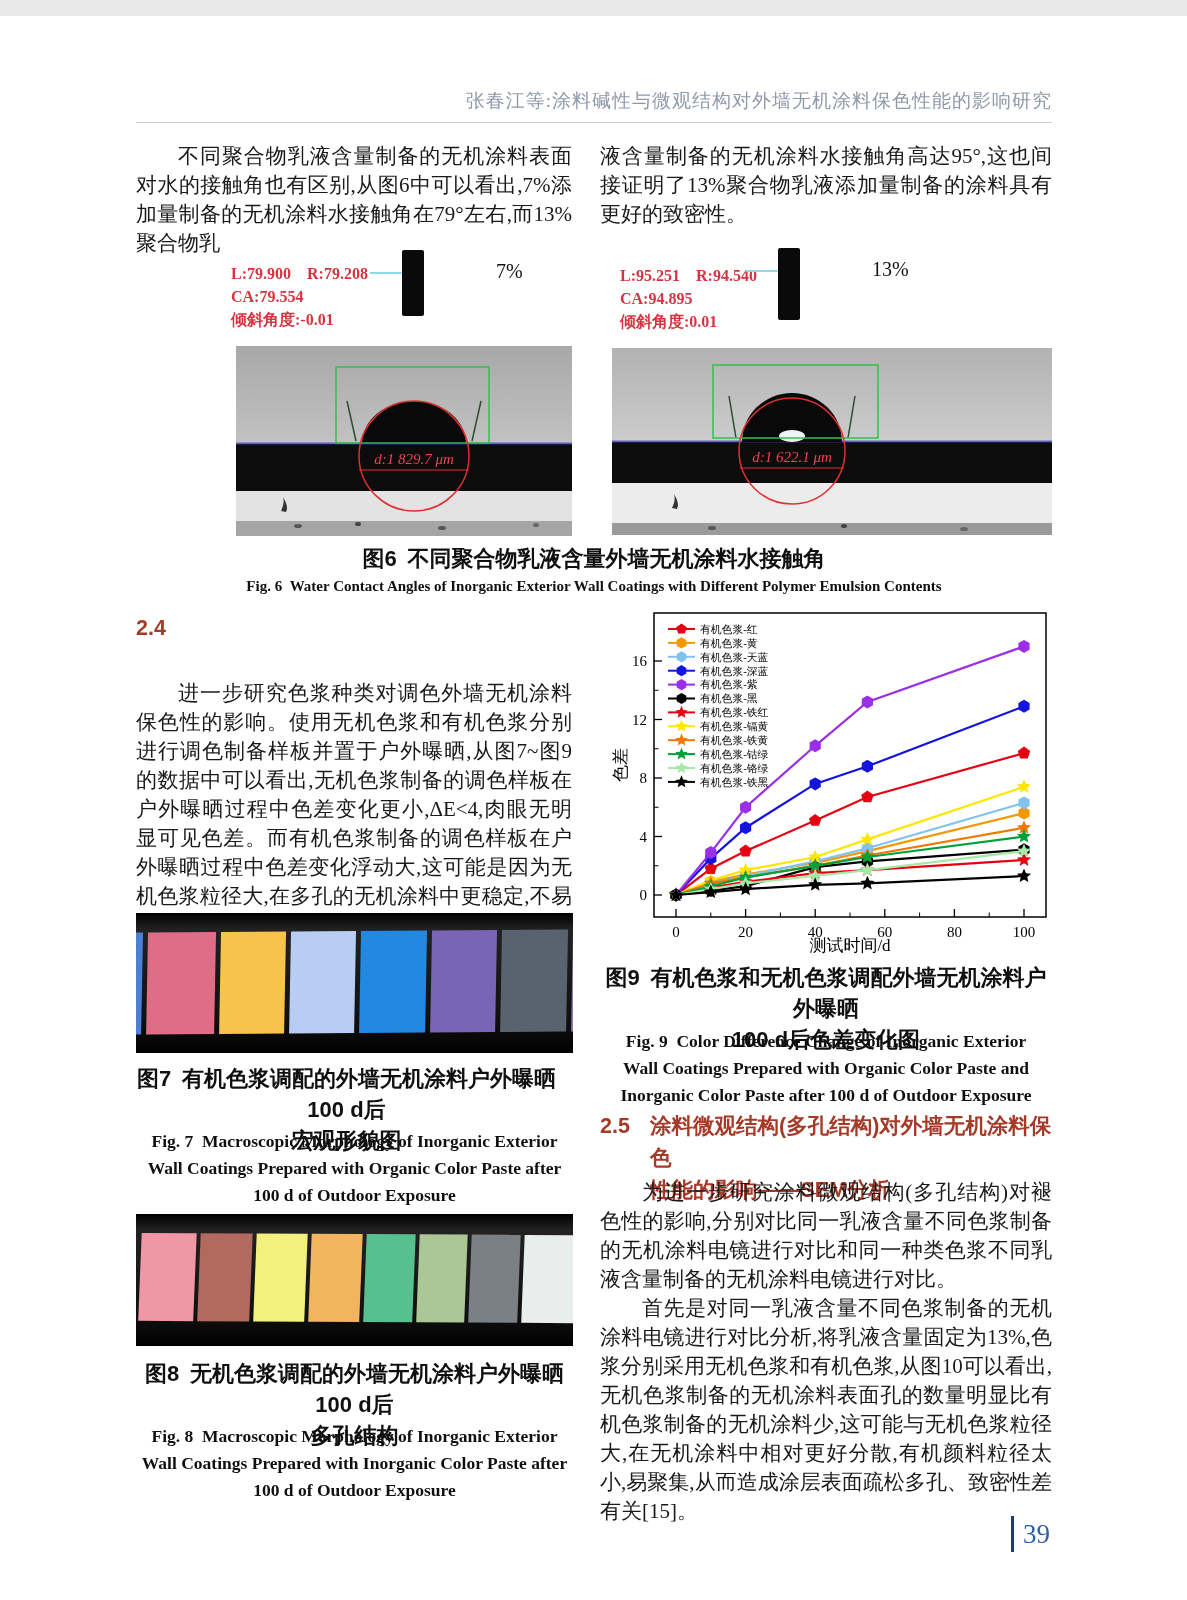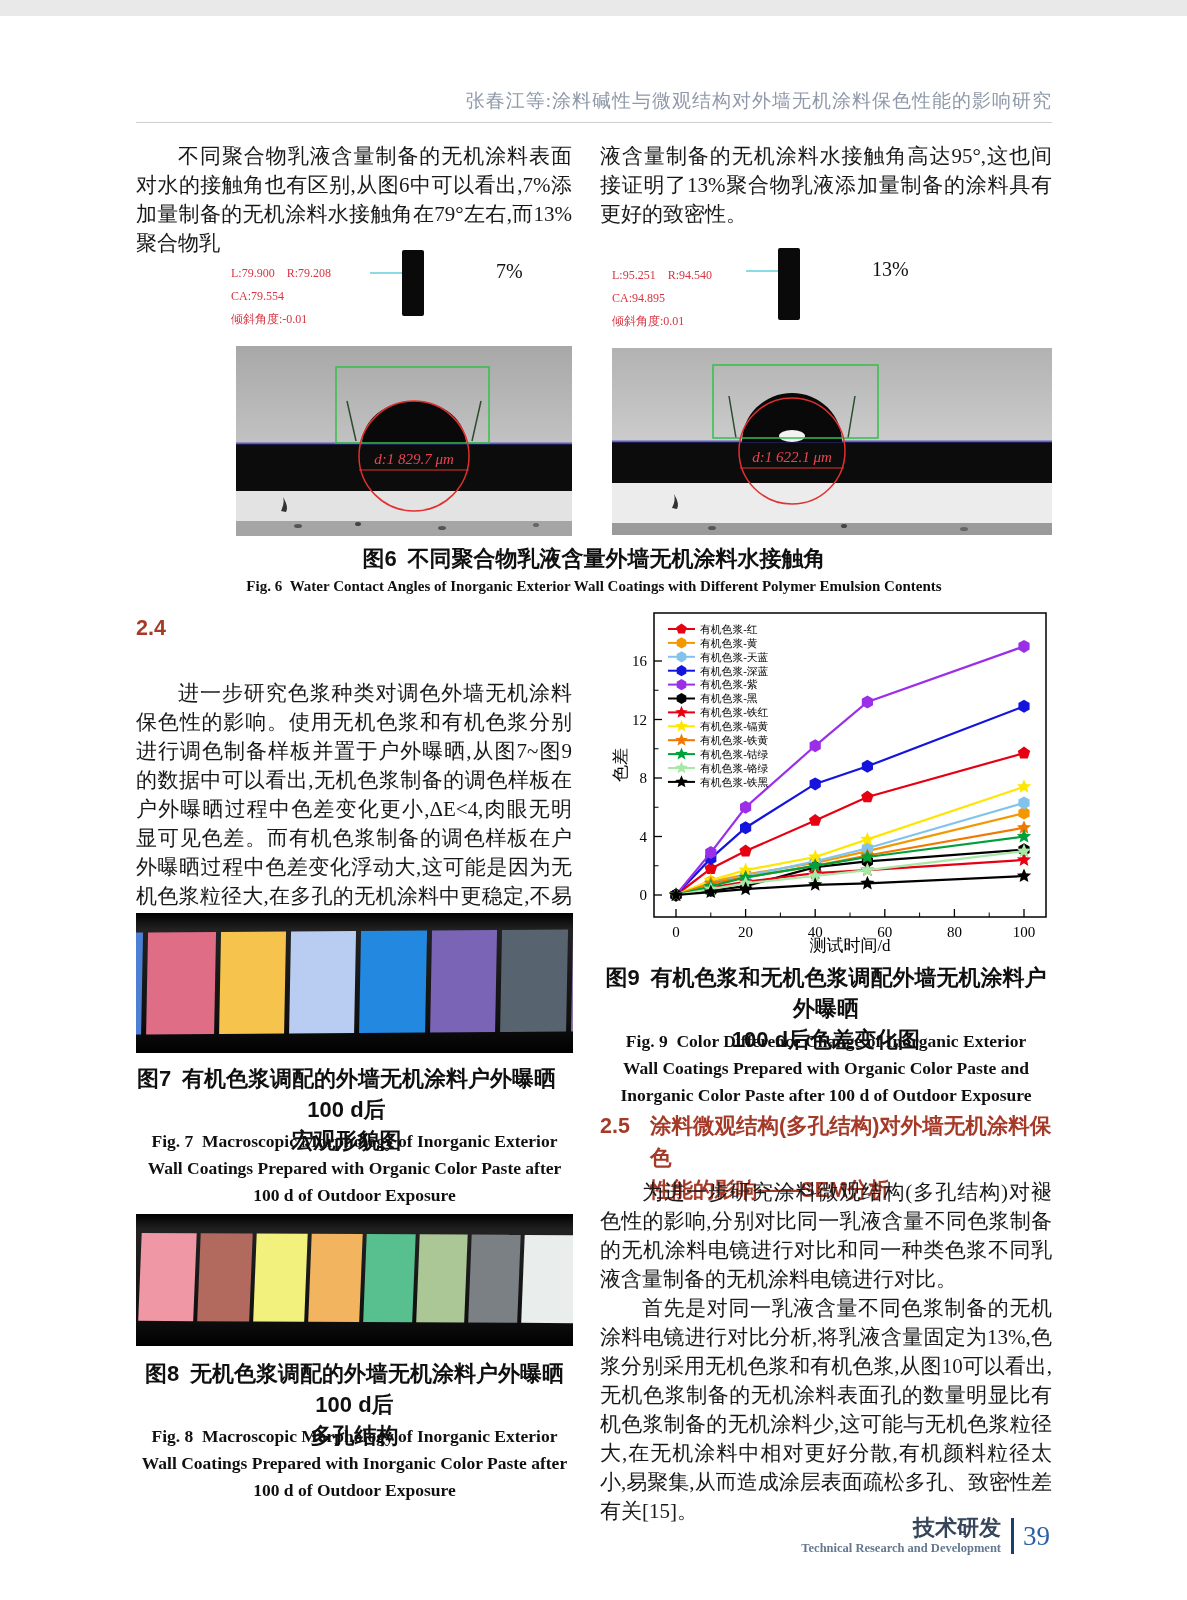--- a/index.html
+++ b/index.html
@@ -12,21 +12,21 @@
   .body-text p{margin:0;text-indent:2em;}
   .no-indent{text-indent:0 !important;}
   .sec-head{font-family:"Liberation Sans","DejaVu Sans",sans-serif;font-weight:bold;
             font-size:21.5px;line-height:32px;color:#a63a28;display:flex;}
   .sec-head .num{width:50px;flex:none;}
   .cap-cn{font-family:"Liberation Sans","DejaVu Sans",sans-serif;font-weight:bold;
           font-size:22px;line-height:31px;text-align:center;color:#101010;white-space:pre-line;}
   .cap-en{font-family:"Liberation Serif","DejaVu Serif",serif;font-weight:bold;
           font-size:17.5px;line-height:27px;text-align:center;color:#101010;white-space:pre-line;}
   .cap-en-wide{font-size:15px;}
-  .readout{font-size:12px;line-height:23px;color:#d63440;}
+  .readout{font-size:16px;line-height:23px;color:#d63440;font-weight:bold;}
   .pct{font-size:20px;color:#111;}
   .needle{background:#0a0a0a;border-radius:2px;}
   .pointer{background:#8adbe8;}
   .strip-photo{background:linear-gradient(180deg,#000 0%,#222 12%,#101010 78%,#000 100%);overflow:hidden;}
   .strip{display:flex;align-items:flex-start;}
   .strip .swatch{flex:none;}
   .strip7 .swatch{height:102px;margin-right:5px;transform:skewX(-1.5deg);}
   .strip7{padding-top:18px;margin-left:-4px;transform:rotate(-0.4deg);}
   .strip8 .swatch{height:88px;margin-right:4px;transform:skewX(-2deg);}
   .strip8{padding:20px 0 0 4px;transform:rotate(0.3deg);}
@@ -83,21 +83,21 @@
       <line x1="120" y1="95" x2="111" y2="55" stroke="#2d4d2d" stroke-width="1.5"></line>
       <line x1="236" y1="95" x2="245" y2="55" stroke="#2d4d2d" stroke-width="1.5"></line>
       <rect x="100" y="21" width="153" height="76" fill="none" stroke="#35c04a" stroke-width="1.5"></rect>
       <circle cx="178" cy="110" r="55" fill="none" stroke="#e03030" stroke-width="1.5"></circle>
       <text x="178" y="118" font-size="15" fill="#ee4450" text-anchor="middle" font-style="italic">d:1 829.7 μm</text>
       <line x1="123" y1="124" x2="233" y2="124" stroke="#e03030" stroke-width="1.2"></line>
     </svg>
   </div>
 
   <div class="abs" style="left:600px;top:232px;width:452px;height:290px;">
-    <div class="abs readout" style="left:12px;top:16px;">
+    <div class="abs readout" style="left:20px;top:16px;">
       <div>L:95.251  R:94.540</div>
       <div>CA:94.895</div>
       <div>倾斜角度:0.01</div>
     </div>
     <div class="abs needle" style="left:178px;top:0;width:22px;height:72px;"></div>
     <div class="abs pointer" style="left:146px;top:22px;width:32px;height:2px;"></div>
     <div class="abs pct" style="left:272px;top:10px;">13%</div>
     <svg class="abs" style="left:12px;top:100px;" width="440" height="187" viewBox="0 0 440 187">
       <defs>
         <linearGradient id="gt2" x1="0" y1="0" x2="0" y2="1">
@@ -367,21 +367,17 @@
     <span class="num">2.5</span>
     <span style="white-space:pre-line;">涂料微观结构(多孔结构)对外墙无机涂料保色
 性能的影响——SEM分析</span>
   </div>
   <div class="abs body-text" style="left:600px;top:1162px;width:452px;">
     <p>为进一步研究涂料微观结构(多孔结构)对褪色性的影响,分别对比同一乳液含量不同色浆制备的无机涂料电镜进行对比和同一种类色浆不同乳液含量制备的无机涂料电镜进行对比。</p>
     <p>首先是对同一乳液含量不同色浆制备的无机涂料电镜进行对比分析,将乳液含量固定为13%,色浆分别采用无机色浆和有机色浆,从图10可以看出,无机色浆制备的无机涂料表面孔的数量明显比有机色浆制备的无机涂料少,这可能与无机色浆粒径大,在无机涂料中相对更好分散,有机颜料粒径太小,易聚集,从而造成涂层表面疏松多孔、致密性差有关[15]。</p>
   </div>
 
   <div class="abs footer" style="right:137px;top:1500px;">
-    <div>
-      <div class="cn">技术研发</div>
-      <div class="en">Technical Research and Development</div>
-    </div>
     <div class="bar"></div>
     <div class="pageno">39</div>
   </div>
 
 </div>
 
 </body></html>

